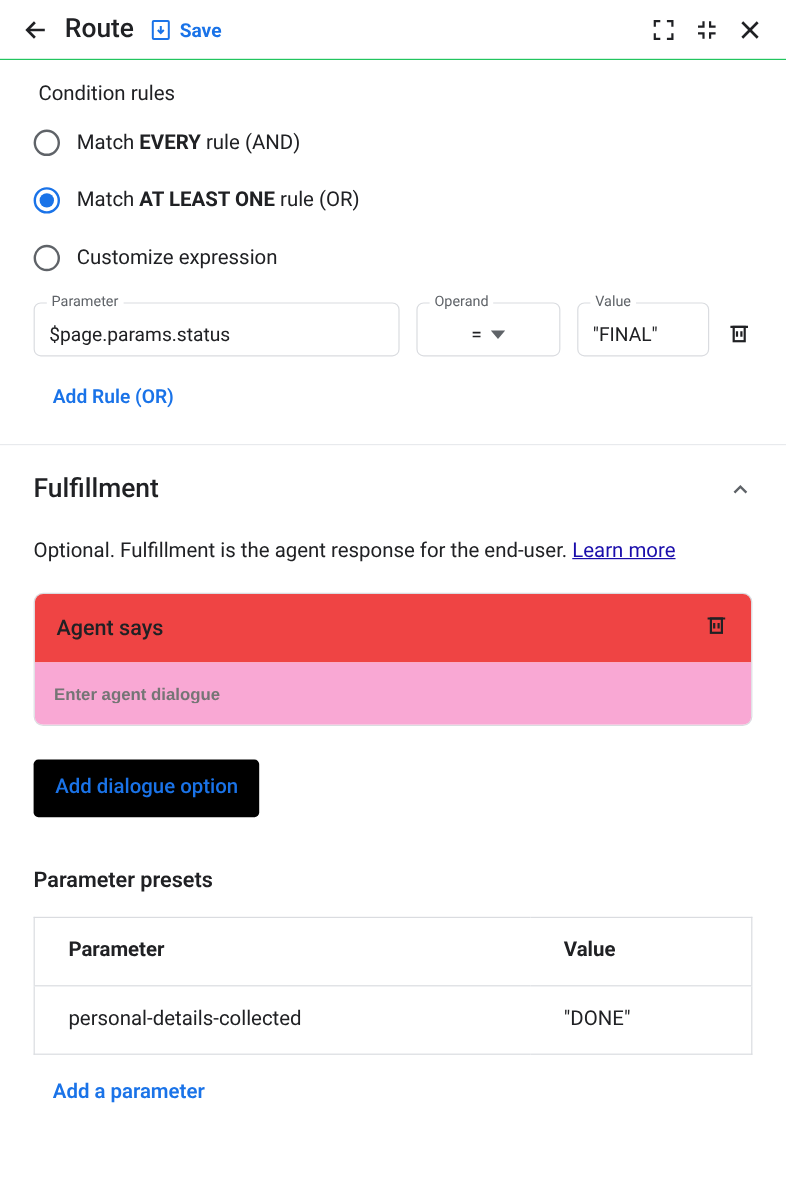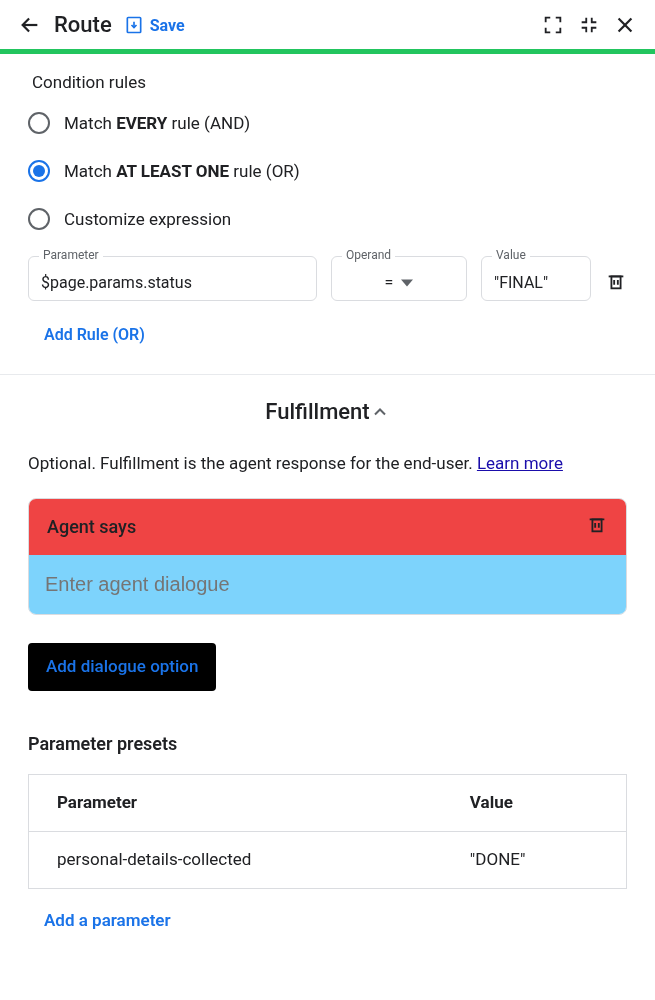--- a/index.html
+++ b/index.html
@@ -14,21 +14,21 @@
     margin: 0;
     font-family: "Google Sans", Roboto, Arial, sans-serif;
     color: var(--text);
     background:#fff;
     width:655px;
   }
   .topbar {
     display:flex;
     align-items:center;
     padding:12px 18px;
-    border-bottom:5px solid #22c55e;
+    border-bottom:1px solid #22c55e;
     gap:12px;
   }
   .topbar .title {
     font-size:22px;
     font-weight:500;
     margin-right:auto;
   }
   .save-btn {
     display:flex;
     align-items:flex-end;
@@ -81,33 +81,33 @@
   .field .float-label {
     position:absolute;
     top:-9px;
     left:10px;
     background:#fff;
     padding:0 4px;
     font-size:12px;
     color:var(--subtle);
   }
   .field.param { flex:1; }
-  .field.operand { width:136px; display:flex; align-items:center; justify-content:center; gap:8px; }
+  .field.operand { width:120px; display:flex; align-items:center; justify-content:center; gap:8px; }
   .field.value { width:110px; }
   .delete-rule { margin-top:14px; cursor:pointer; }
   .add-rule {
     color:var(--blue); font-weight:600; font-size:16px;
     margin:24px 0 20px 16px; cursor:pointer;
   }
 
   hr { border:none; border-top:1px solid #e8eaed; margin:0; }
 
   
   .fulfillment-header {
-    display:flex; align-items:center; justify-content:center;
+    display:flex; align-items:center; justify-content:space-between;
     padding:24px 28px 0 28px;
   }
   .fulfillment-header h2 { margin:0; font-size:22px; font-weight:500; }
   .fulfillment-body { padding:28px 28px 10px 28px; font-size:17px; line-height:1.4; }
   .fulfillment-body a { color:#1a0dab; text-decoration:underline; }
 
   .agent-box {
     border:1px solid var(--grey-border);
     border-radius:8px;
     overflow:hidden;
@@ -116,24 +116,25 @@
   .agent-header {
     background:#ef4444;
     display:flex; align-items:center; justify-content:space-between;
     padding:14px 18px;
     font-size:18px; font-weight:500;
   }
   .agent-input {
     width:100%;
     border:none;
     padding:18px 16px;
-    font-size:20px;
+    font-size:14px;
     outline:none;
     color:var(--subtle);
-    background:#7dd3fc;
+    background:#f9a8d4;
+    font-weight:bold;
   }
   .btn-light {
     display:inline-block;
     margin-top:28px;
     background:#000000;
     color:var(--blue);
     font-weight:500;
     padding:12px 18px;
     border-radius:4px;
     font-size:17px;

